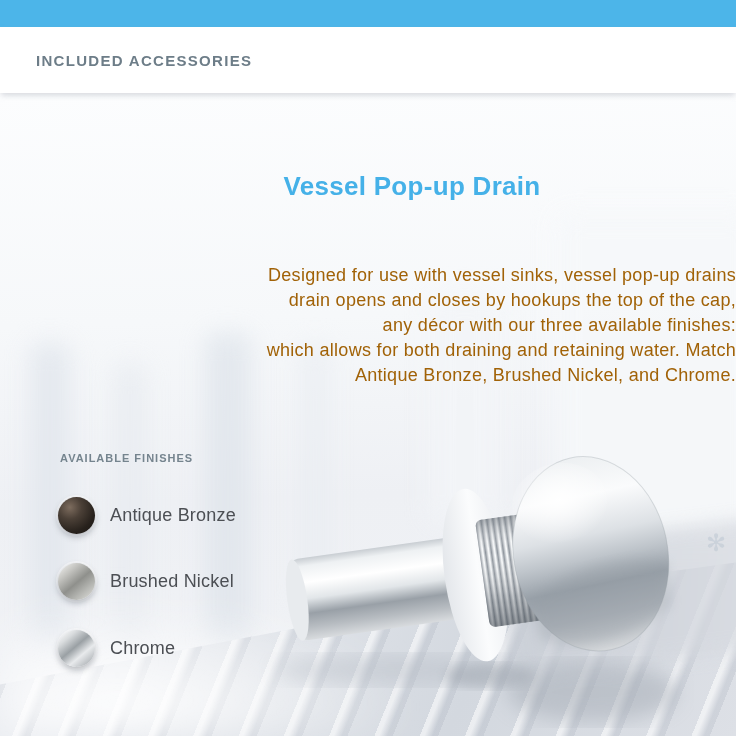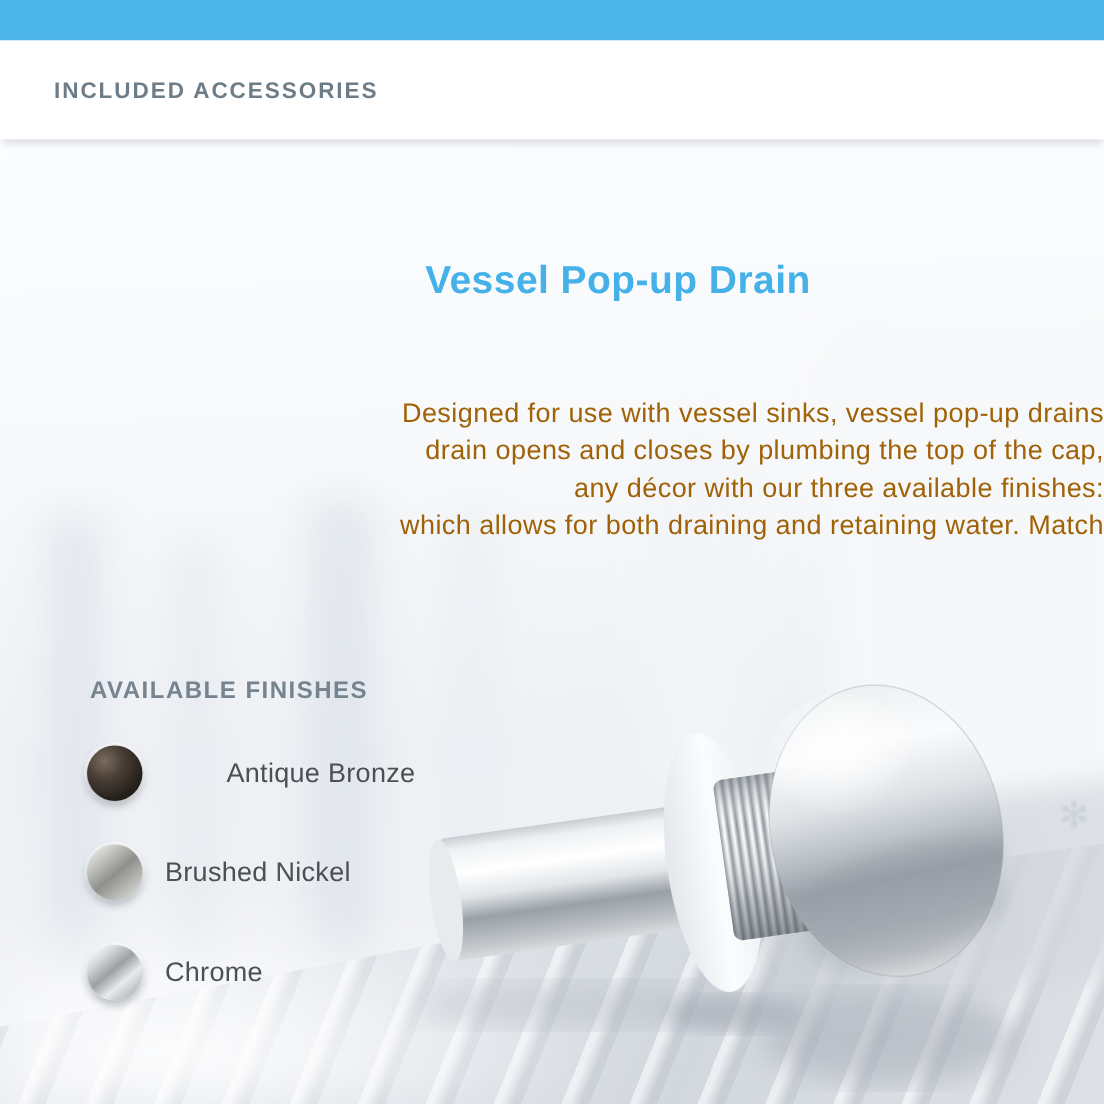--- a/index.html
+++ b/index.html
@@ -52,24 +52,24 @@
   .page-title{
     position:absolute;left:0;top:171px;width:736px;text-align:center;z-index:7;
     font-size:26px;font-weight:700;letter-spacing:.3px;color:#45b1e8;margin-left:44px;
   }
   .description{
     position:absolute;left:0;top:223px;width:736px;text-align:right;z-index:7;
     font-size:18px;line-height:25px;letter-spacing:.3px;color:#a16207;margin-top:40px;
   }
   .finishes-heading{
     position:absolute;left:60px;top:452px;z-index:7;
-    font-size:16px;font-weight:700;letter-spacing:1px;color:#75848e;
+    font-size:11px;font-weight:700;letter-spacing:1px;color:#75848e;
   }
   .finish-row{position:absolute;left:58px;width:300px;height:38px;display:flex;align-items:center;z-index:7;}
-  .finish-row.r0{top:496px;gap:41px;}
+  .finish-row.r0{top:496px;}
   .finish-row.r1{top:562px;text-align:right;}
   .finish-row.r2{top:629px;text-align:center;}
   .swatch{
     width:37px;height:37px;border-radius:50%;flex:0 0 auto;
     box-shadow:0 3px 6px rgba(96,102,114,0.45),0 0 0 2px rgba(255,255,255,0.55);
   }
   .swatch.antique-bronze{
     background:radial-gradient(circle at 32% 28%,#7d6c5e 0%,#4b4037 32%,#27211c 68%,#191512 100%);
   }
   .swatch.brushed-nickel{
@@ -171,23 +171,24 @@
           <ellipse cx="322" cy="92" rx="48" ry="40" fill="url(#hotspot)"></ellipse>
         </g>
       </g>
     </svg>
   </div>
 
   <div class="page-title">Vessel Pop-up Drain</div>
 
   <div class="description">
     <div>Designed for use with vessel sinks, vessel pop-up drains</div>
-    <div>drain opens and closes by plumbing the top of the cap,</div>
+    <div>drain opens and closes by hookups the top of the cap,</div>
     <div>any décor with our three available finishes:</div>
     <div>which allows for both draining and retaining water. Match</div>
+    <div>Antique Bronze, Brushed Nickel, and Chrome.</div>
   </div>
 
   <div class="finishes-heading">AVAILABLE FINISHES</div>
 
   <div class="finish-row r0">
     <div class="swatch antique-bronze"></div>
     <div class="finish-label">Antique Bronze</div>
   </div>
 
   <div class="finish-row r1">

